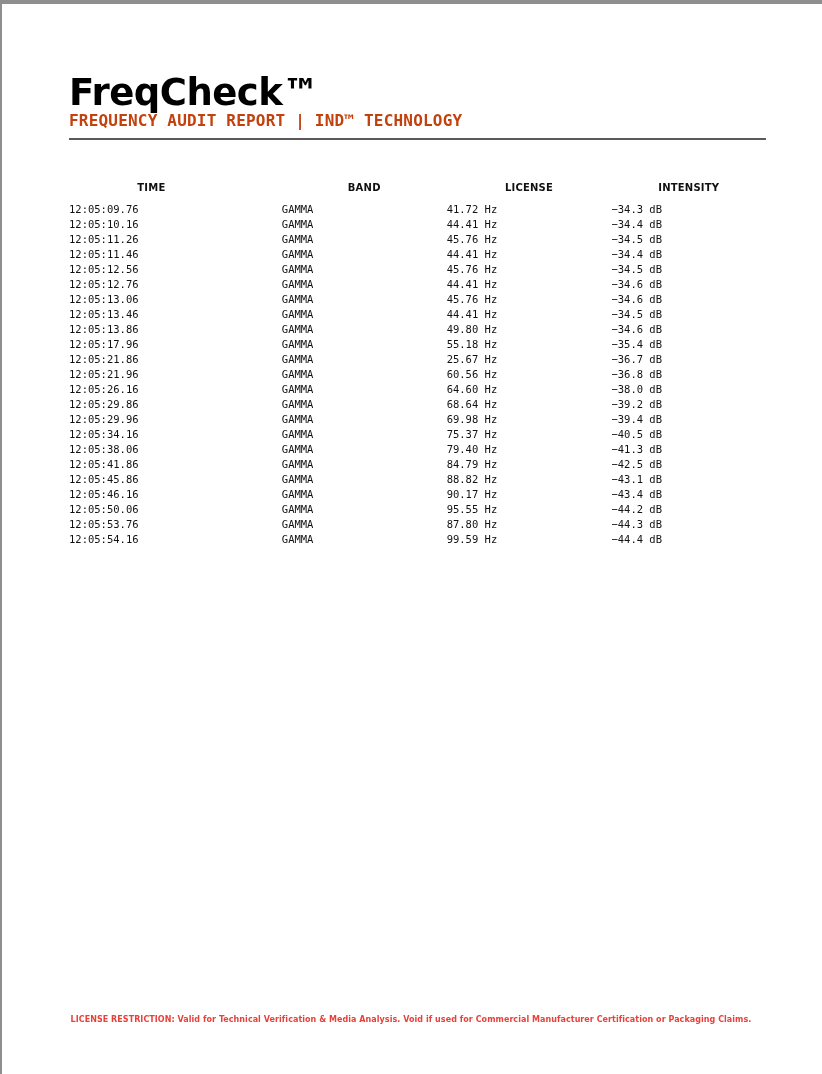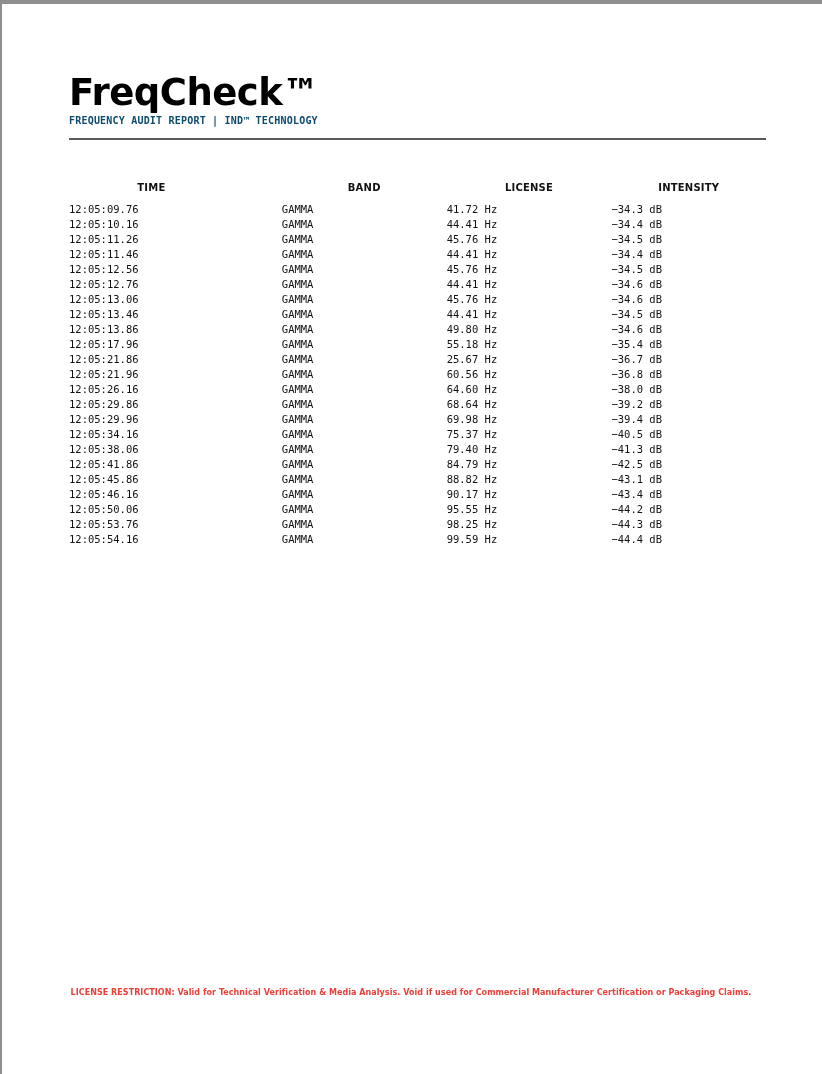--- a/index.html
+++ b/index.html
@@ -12,36 +12,36 @@
   .left-edge { position: absolute; left: 0; top: 0; width: 2px; height: 1074px; background: #8e8e8e; }
   .page { position: absolute; left: 69px; top: 0; width: 697px; }
   .title {
     position: absolute; left: 0; top: 76px;
     font-family: "DejaVu Sans", sans-serif; font-weight: bold;
     font-size: 37px; letter-spacing: -0.5px; color: #000; line-height: 34px; white-space: nowrap;
   }
   .subtitle {
     position: absolute; left: 0; top: 113px;
     font-family: "DejaVu Sans Mono", monospace; font-weight: bold;
-    font-size: 10px; color: #0c4a6e; letter-spacing: 0.2px; white-space: nowrap; line-height: 16px;
+    font-size: 16px; color: #c2410c; letter-spacing: 0.2px; white-space: nowrap; line-height: 16px;
   }
   .rule { position: absolute; left: 0; top: 138px; width: 697px; height: 2px; background: #5a5a5a; }
   .table { position: absolute; left: 0; top: 180px; width: 697px; }
   .thead, .trow { display: flex; }
   .thead { height: 18px; margin-bottom: 4px; text-align: center; }
   .th {
     font-family: "DejaVu Sans", sans-serif; font-weight: bold; font-size: 10px; color: #111;
     line-height: 16px; letter-spacing: 0.2px;
   }
   .trow { height: 15px; }
   .td {
     font-family: "DejaVu Sans Mono", monospace; font-size: 10.5px; color: #111; line-height: 15px; white-space: nowrap;
   }
   .c1 { width: 177px; } .c2 { width: 177px; margin-left: 48px; } .c3 { width: 177px; } .c4 { width: 166px; }
-  .footer { position: absolute; left: 0; top: 986px; width: 822px; text-align: center; }
+  .footer { position: absolute; left: 0; top: 1013px; width: 822px; text-align: center; }
   .license {
     font-family: "DejaVu Sans", sans-serif; font-weight: bold; font-size: 8px; color: #e8413a;
     line-height: 13px; white-space: nowrap; letter-spacing: 0.05px;
   }
   .copyright {
     font-family: "DejaVu Sans", sans-serif; font-size: 8px; color: #777;
     line-height: 13px; white-space: nowrap;
   }
 </style>
 </head>
@@ -185,21 +185,21 @@
         </div>
         <div class="trow">
           <div class="td c1">12:05:50.06</div>
           <div class="td c2">GAMMA</div>
           <div class="td c3">95.55 Hz</div>
           <div class="td c4">−44.2 dB</div>
         </div>
         <div class="trow">
           <div class="td c1">12:05:53.76</div>
           <div class="td c2">GAMMA</div>
-          <div class="td c3">98.25 Hz</div>
+          <div class="td c3">87.80 Hz</div>
           <div class="td c4">−44.3 dB</div>
         </div>
         <div class="trow">
           <div class="td c1">12:05:54.16</div>
           <div class="td c2">GAMMA</div>
           <div class="td c3">99.59 Hz</div>
           <div class="td c4">−44.4 dB</div>
         </div>
       </div>
   </div>

